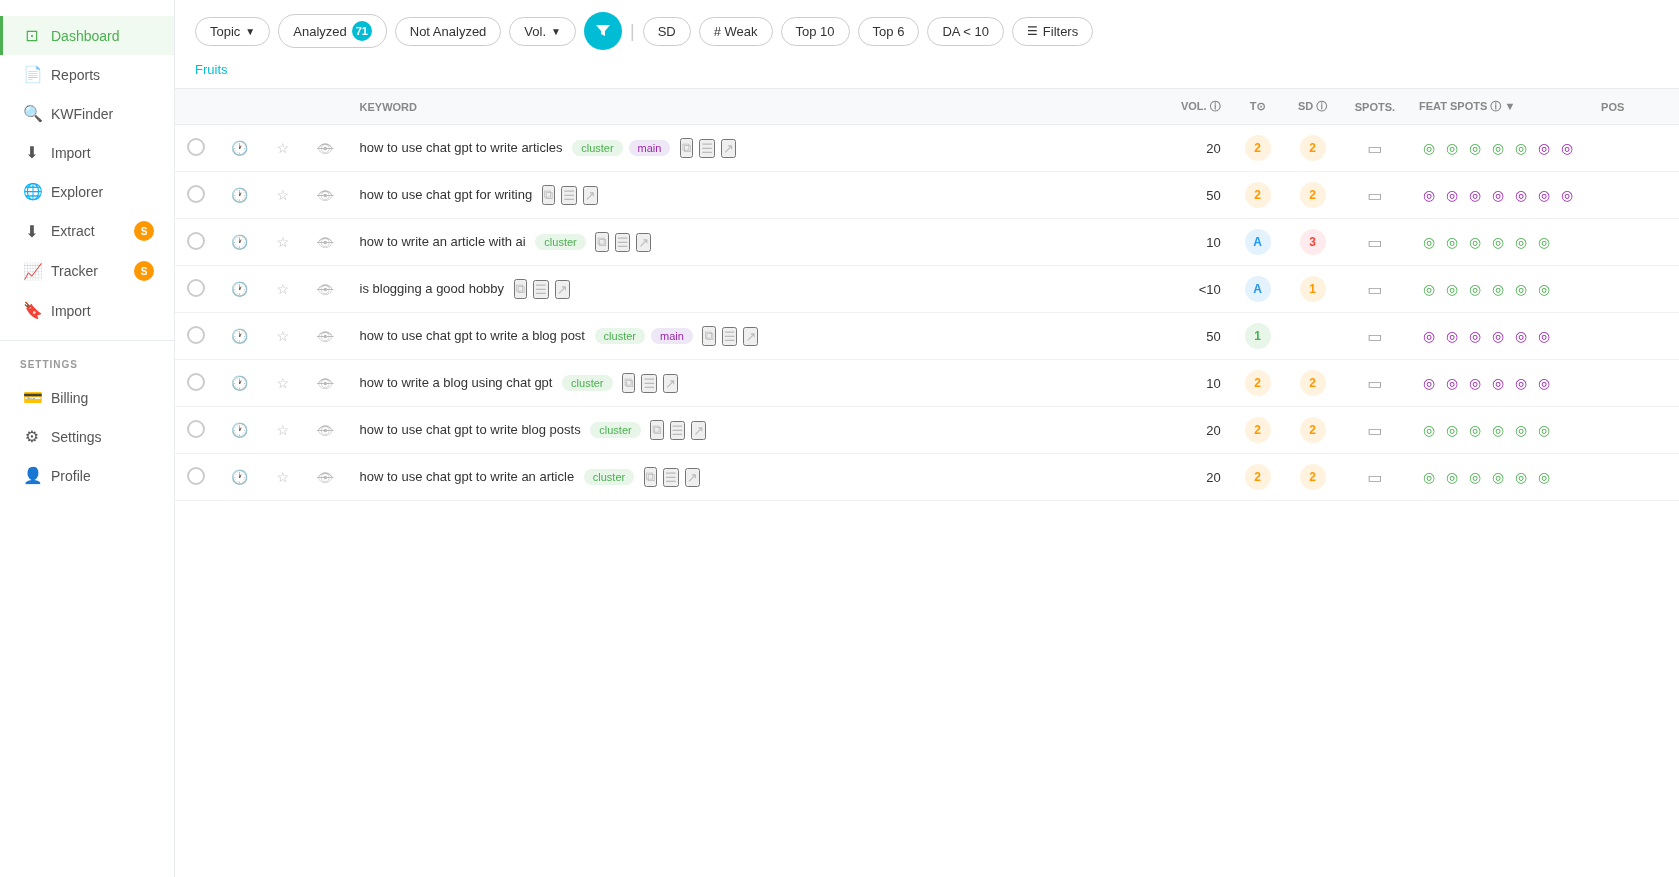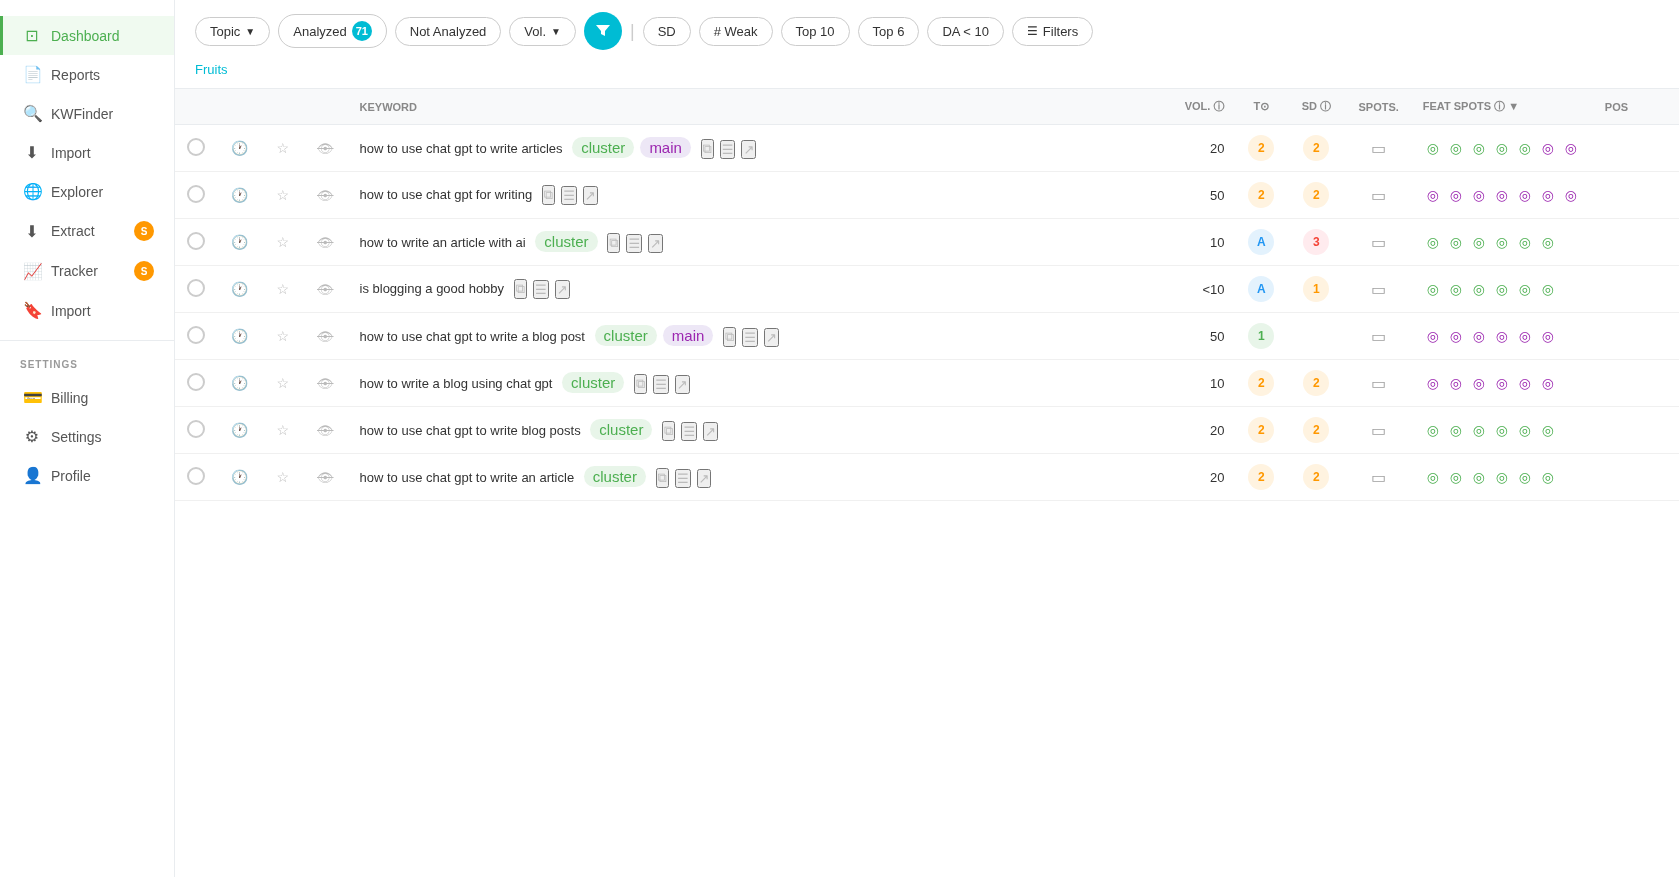--- a/index.html
+++ b/index.html
@@ -108,21 +108,21 @@
     }
     .icon-btn {
       color: #bbb; cursor: pointer; font-size: 14px;
       background: none; border: none; padding: 2px;
     }
 
     .keyword-text { color: #333; font-size: 13px; }
 
     .tag {
       display: inline-block; border-radius: 12px;
-      padding: 2px 9px; font-size: 15px; font-weight: 500; margin-left: 6px; text-align: right;
+      padding: 2px 9px; font-size: 11px; font-weight: 500; margin-left: 6px; text-align: right;
     }
     .tag-cluster { background: #e8f5e9; color: #4caf50; }
     .tag-main { background: #ede7f6; color: #9c27b0; }
 
     .kw-actions { display: inline-flex; align-items: center; gap: 6px; margin-left: 6px; }
     .kw-action-icon { color: #bbb; cursor: pointer; font-size: 13px; }
 
     .vol-num { font-size: 13px; font-weight: 500; color: #333; text-align: right; margin-left: 12px; }
 
     .top-badge {

